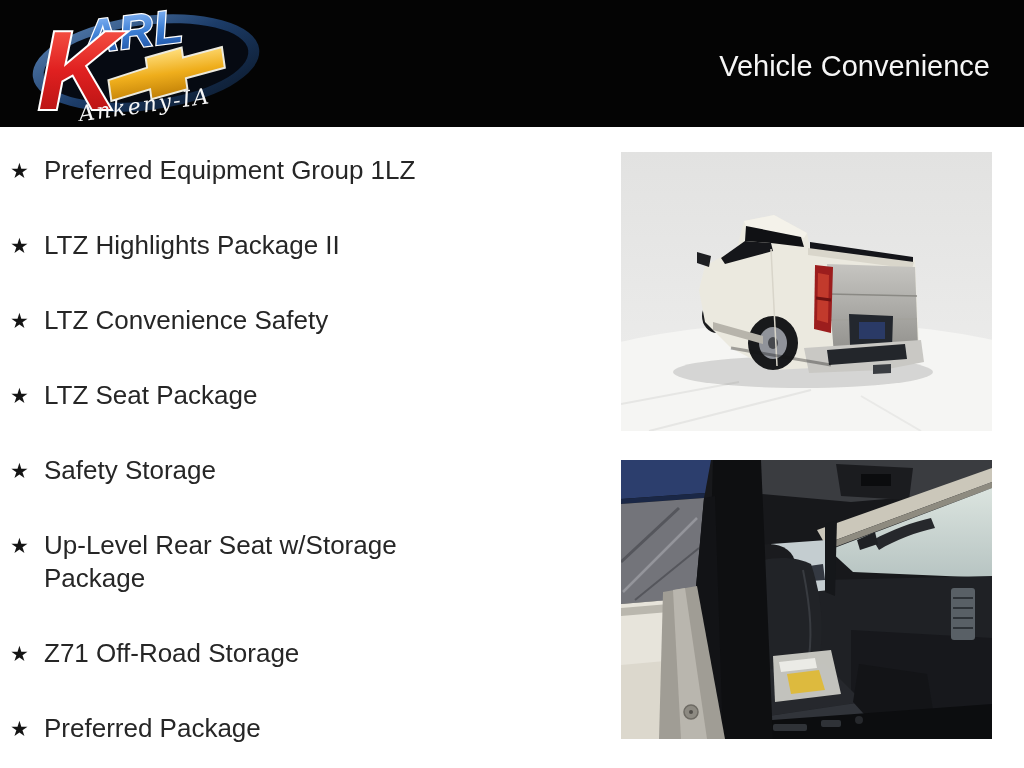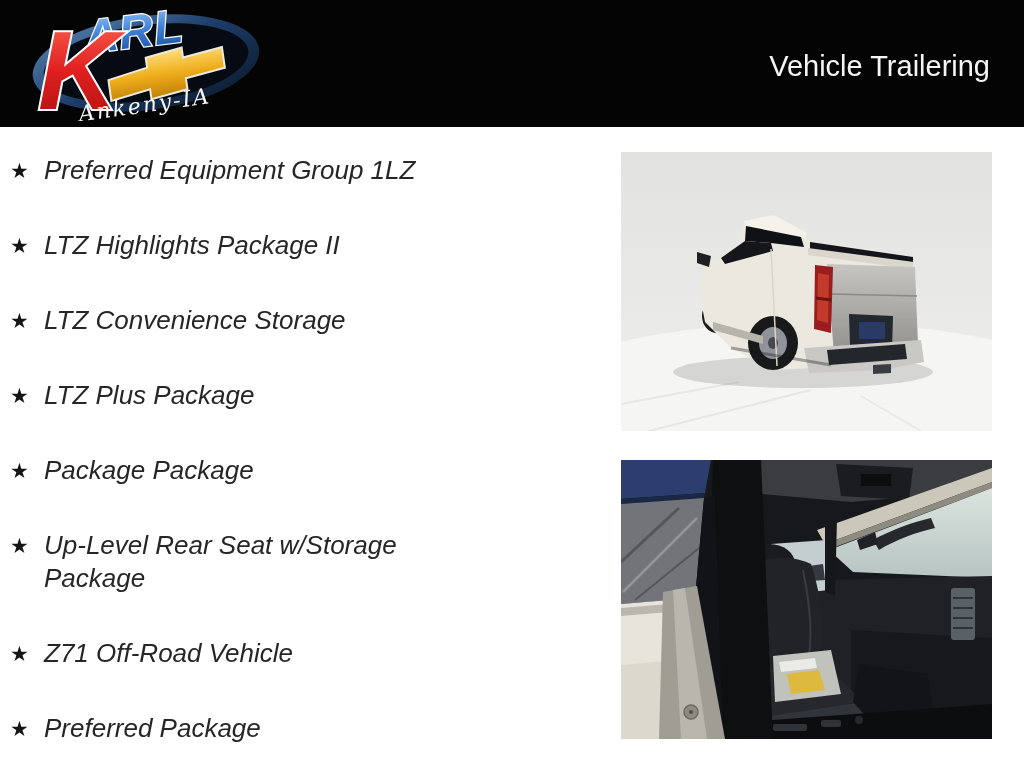--- a/index.html
+++ b/index.html
@@ -11,21 +11,21 @@
   .logo{position:absolute;left:24px;top:3px;width:244px;height:118px;}
   .logo svg{display:block;width:100%;height:100%;}
   .page-title{position:absolute;right:34px;top:50px;margin:0;color:#f5f5f5;
               font-size:29px;font-weight:400;line-height:33px;}
 
   
   .highlights{position:absolute;left:10px;top:154px;width:470px;margin:0;padding:0;list-style:none;}
   .hl{display:flex;align-items:flex-start;margin-bottom:42px;
       font-size:26px;line-height:33px;color:#262626;}
   .star{flex:0 0 34px;font-size:21px;line-height:33px;color:#141414;}
-  .hl-label{flex:1;font-style:italic;}
+  .hl-label{flex:1;}
 
   
   .photos{position:absolute;left:621px;top:152px;width:371px;}
   .photo{margin:0 0 29px 0;width:371px;height:279px;overflow:hidden;}
   .photo svg{display:block;width:100%;height:100%;}
 </style>
 </head>
 <body>
 
 <div class="page">
@@ -60,51 +60,51 @@
           <ellipse cx="122" cy="60" rx="103" ry="38" fill="#060a12"></ellipse>
         </g>
         <text x="60" y="44" transform="rotate(-7 115 28)" font-family="Liberation Sans, sans-serif" font-size="47" font-weight="bold" font-style="italic" letter-spacing="1" fill="url(#lblue)" stroke="#ffffff" stroke-width="2.5" paint-order="stroke">ARL</text>
         <g transform="translate(84,52) rotate(-8 58 18)">
           <path d="M0,17 L40,10 L40,0 L77,-5 L77,5 L117,0 L117,21 L77,26 L77,37 L40,42 L40,32 L0,38 Z" fill="url(#lgold)" stroke="#eceade" stroke-width="2"></path>
         </g>
         <text x="14" y="106" font-family="Liberation Sans, sans-serif" font-size="112" font-weight="bold" font-style="italic" fill="url(#lred)" stroke="#ffffff" stroke-width="4" paint-order="stroke">K</text>
         <text x="54" y="108" transform="rotate(-8 130 100)" font-family="DejaVu Serif, serif" font-size="22" font-style="italic" letter-spacing="2" fill="#f7f7f7">Ankeny-IA</text>
       </svg>
     </div>
-    <h1 class="page-title">Vehicle Trailering</h1>
+    <h1 class="page-title">Vehicle Convenience</h1>
   </header>
 
   <ul class="highlights">
     <li class="hl">
       <span class="star">★</span>
       <span class="hl-label">Preferred Equipment Group 1LZ</span>
     </li>
     <li class="hl">
       <span class="star">★</span>
       <span class="hl-label">LTZ Highlights Package II</span>
     </li>
     <li class="hl">
       <span class="star">★</span>
-      <span class="hl-label">LTZ Convenience Storage</span>
-    </li>
-    <li class="hl">
-      <span class="star">★</span>
-      <span class="hl-label">LTZ Plus Package</span>
-    </li>
-    <li class="hl">
-      <span class="star">★</span>
-      <span class="hl-label">Package Package</span>
+      <span class="hl-label">LTZ Convenience Safety</span>
+    </li>
+    <li class="hl">
+      <span class="star">★</span>
+      <span class="hl-label">LTZ Seat Package</span>
+    </li>
+    <li class="hl">
+      <span class="star">★</span>
+      <span class="hl-label">Safety Storage</span>
     </li>
     <li class="hl">
       <span class="star">★</span>
       <span class="hl-label">Up-Level Rear Seat w/Storage Package</span>
     </li>
     <li class="hl">
       <span class="star">★</span>
-      <span class="hl-label">Z71 Off-Road Vehicle</span>
+      <span class="hl-label">Z71 Off-Road Storage</span>
     </li>
     <li class="hl">
       <span class="star">★</span>
       <span class="hl-label">Preferred Package</span>
     </li>
   </ul>
 
   <div class="photos">
 
     <figure class="photo">

